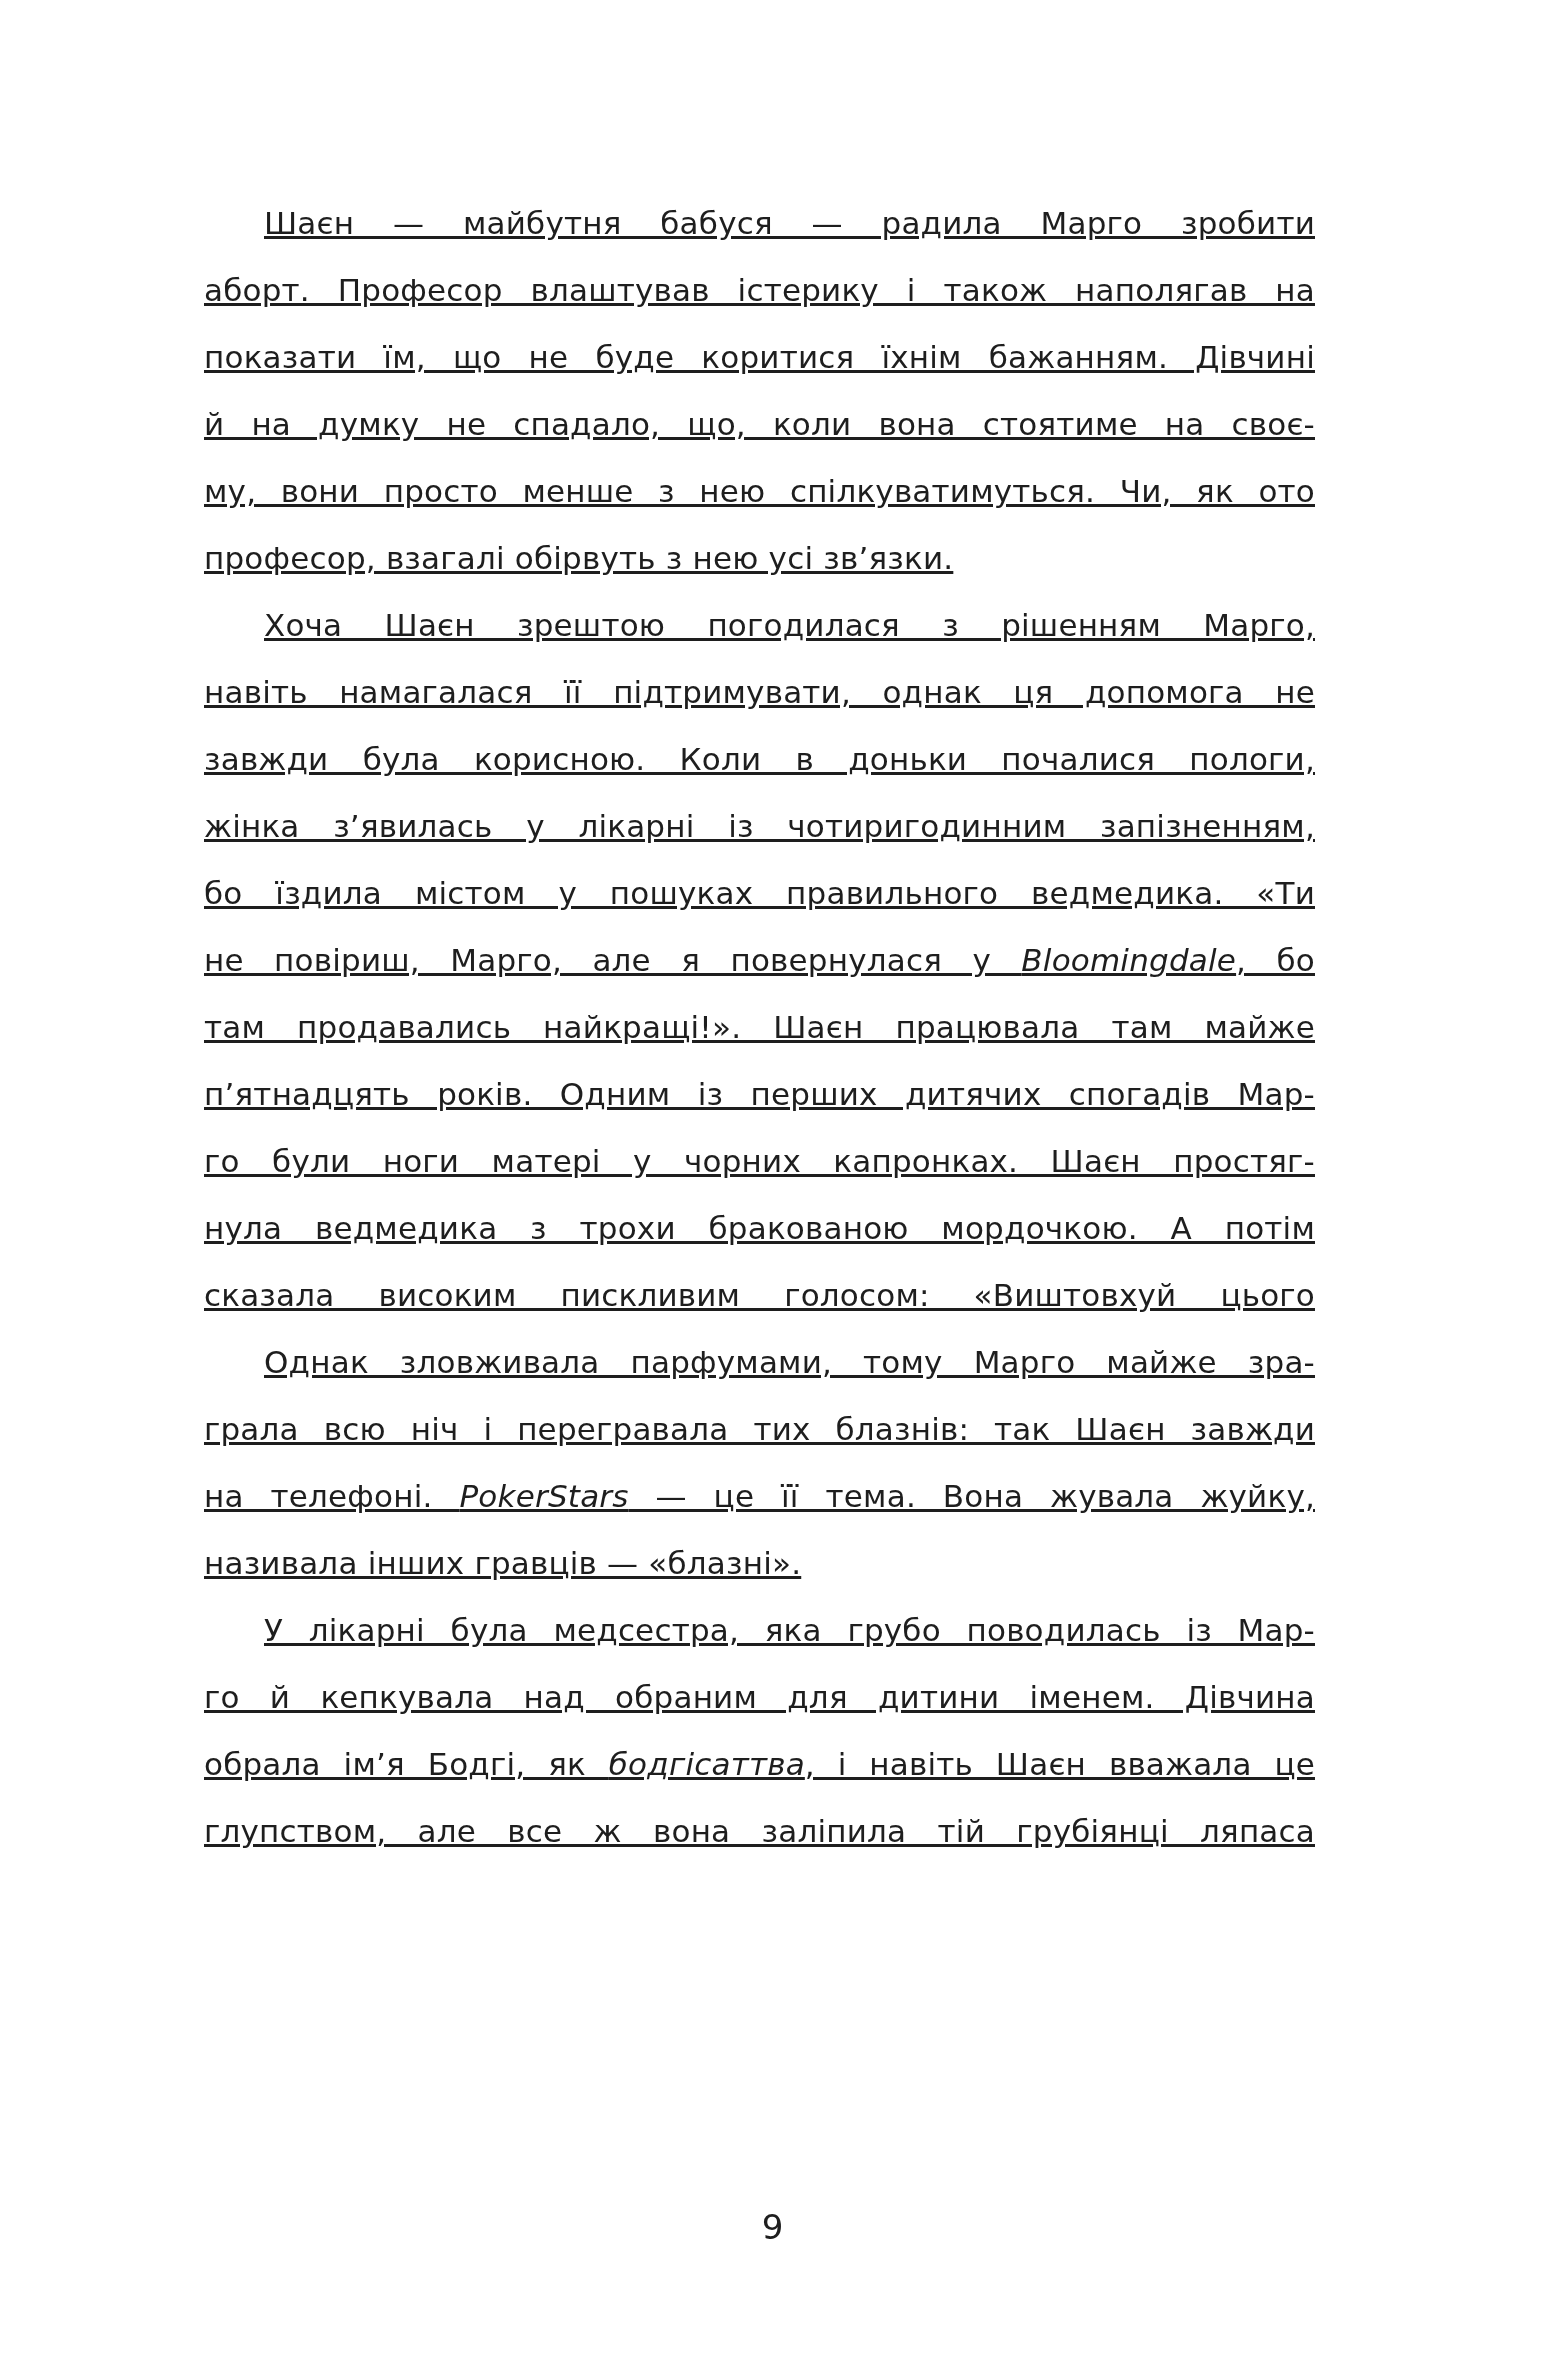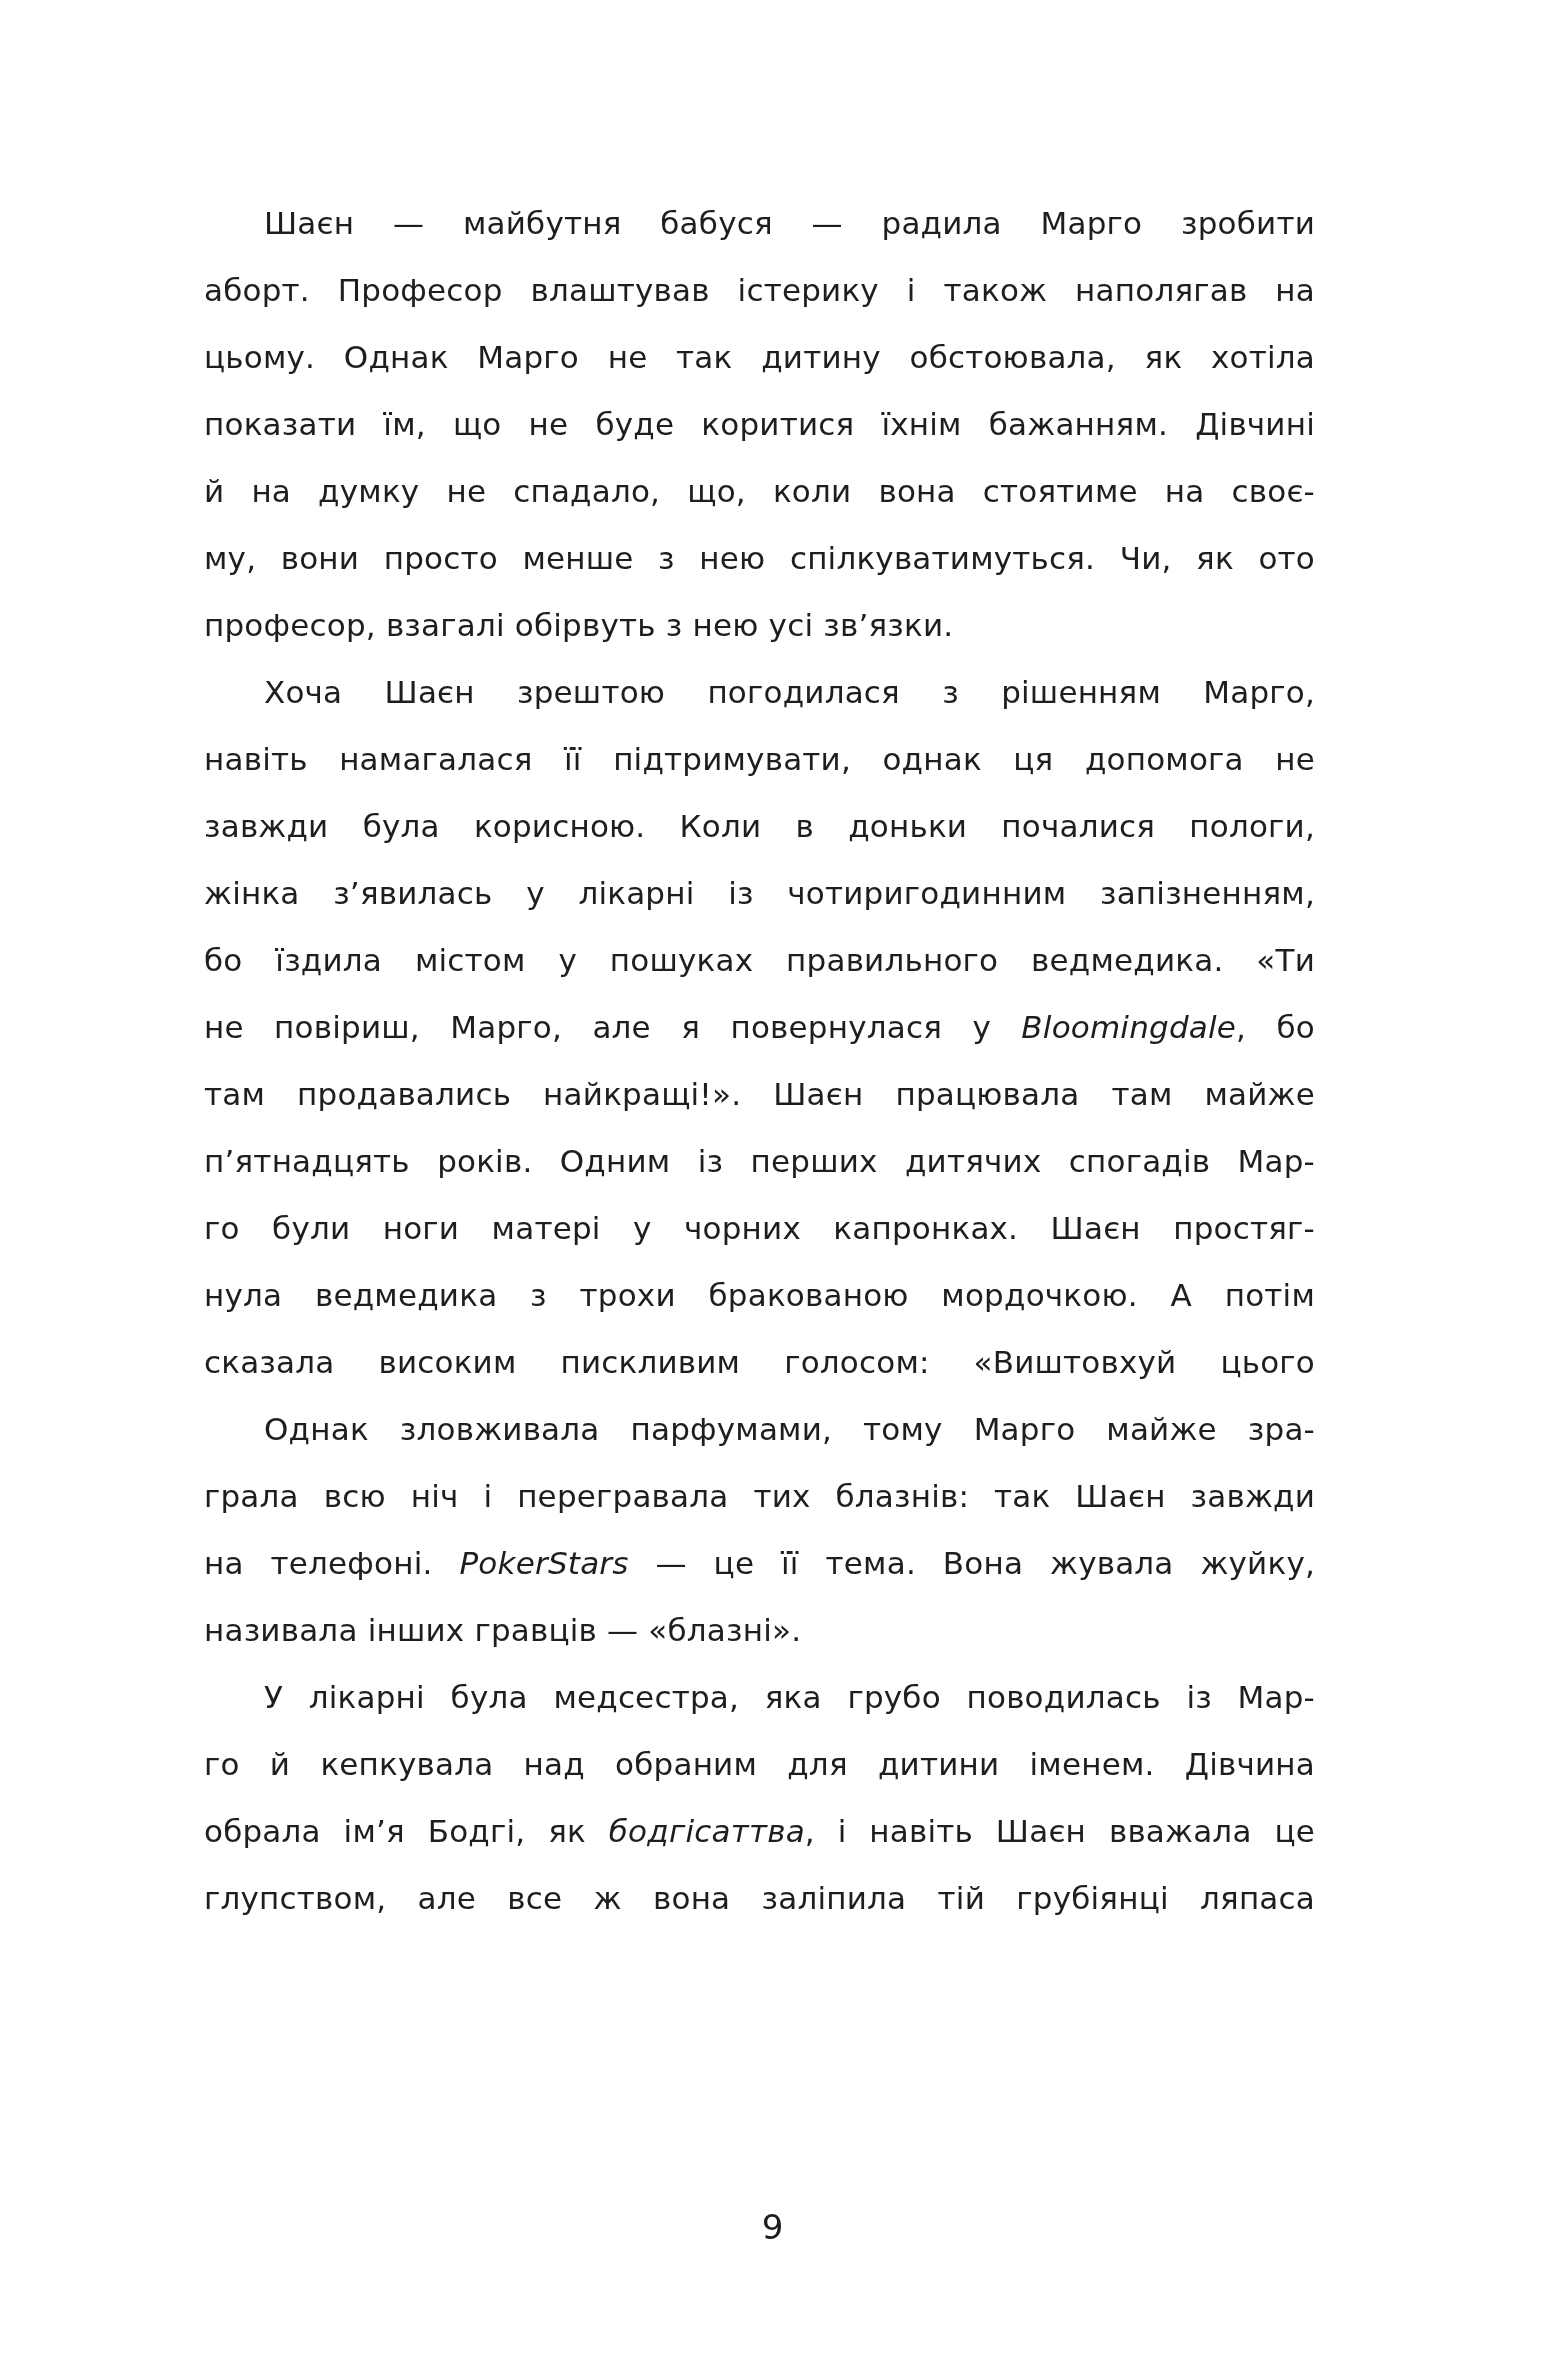--- a/index.html
+++ b/index.html
@@ -31,20 +31,21 @@
   }
   .line {
     display: block;
     height: 67px;
     line-height: 67px;
     font-size: 31px;
     letter-spacing: 0.2px;
     white-space: nowrap;
     text-align: justify;
     text-align-last: justify;
+    text-decoration: underline;
   }
   .line.last {
     text-align-last: left;
   }
   .line.indent {
     padding-left: 60px;
   }
   .line em {
     font-style: italic;
   }
@@ -61,21 +62,20 @@
 </style>
 </head>
 <body>
 
 <div class="page">
   <div class="text-block">
 
     <div>
       <span class="line indent">Шаєн — майбутня бабуся — радила Марго зробити</span>
       <span class="line">аборт. Професор влаштував істерику і також наполягав на</span>
-      <span class="line">цьому. Однак Марго не так дитину обстоювала, як хотіла</span>
       <span class="line">показати їм, що не буде коритися їхнім бажанням. Дівчині</span>
       <span class="line">й на думку не спадало, що, коли вона стоятиме на своє-</span>
       <span class="line">му, вони просто менше з нею спілкуватимуться. Чи, як ото</span>
       <span class="line last">професор, взагалі обірвуть з нею усі зв’язки.</span>
     </div>
 
     <div>
       <span class="line indent">Хоча Шаєн зрештою погодилася з рішенням Марго,</span>
       <span class="line">навіть намагалася її підтримувати, однак ця допомога не</span>
       <span class="line">завжди була корисною. Коли в доньки почалися пологи,</span>

